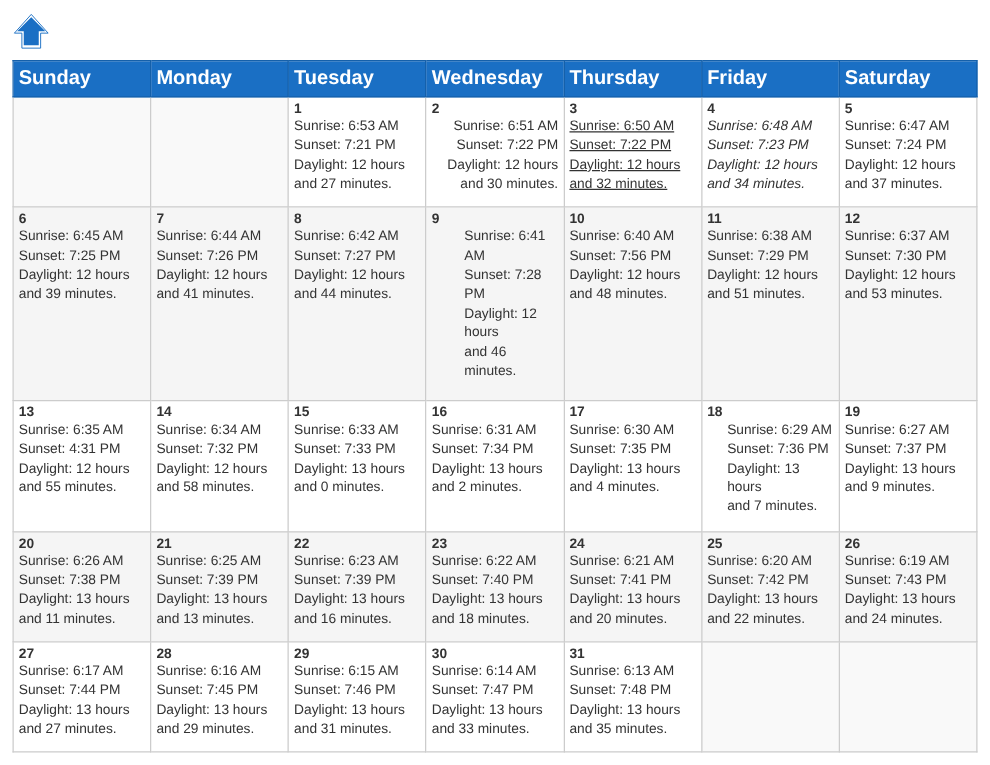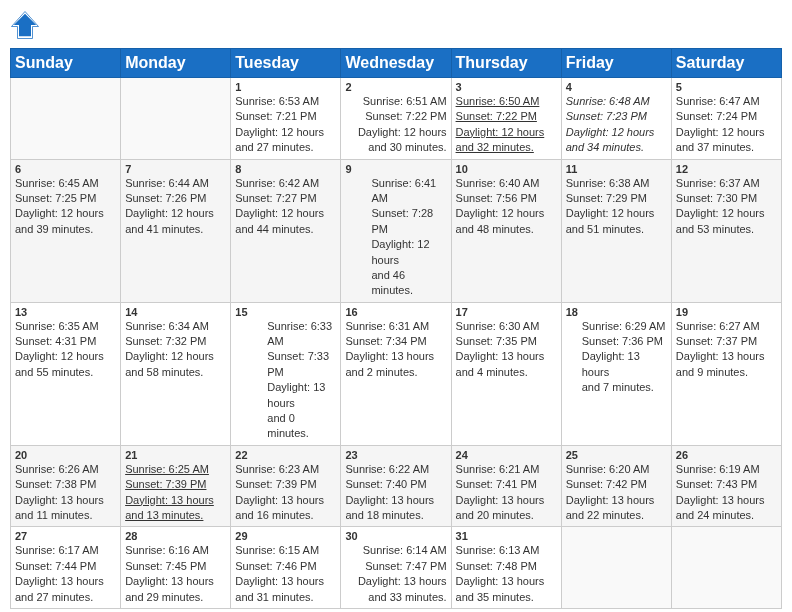--- a/index.html
+++ b/index.html
@@ -235,21 +235,21 @@
           </td>
           <td>
             <span class="day-num">14</span>
             <div class="day-info" style="white-space: pre-line;">Sunrise: 6:34 AM
 Sunset: 7:32 PM
 Daylight: 12 hours
 and 58 minutes.</div>
           </td>
           <td>
             <span class="day-num">15</span>
-            <div class="day-info" style="white-space: pre-line; margin-left: 32px;">Sunrise: 6:33 AM
+            <div class="day-info" style="white-space: pre-line;">Sunrise: 6:33 AM
 Sunset: 7:33 PM
 Daylight: 13 hours
 and 0 minutes.</div>
           </td>
           <td>
             <span class="day-num">16</span>
             <div class="day-info" style="white-space: pre-line;">Sunrise: 6:31 AM
 Sunset: 7:34 PM
 Daylight: 13 hours
 and 2 minutes.</div>
@@ -279,21 +279,21 @@
         <tr>
           <td>
             <span class="day-num">20</span>
             <div class="day-info" style="white-space: pre-line;">Sunrise: 6:26 AM
 Sunset: 7:38 PM
 Daylight: 13 hours
 and 11 minutes.</div>
           </td>
           <td>
             <span class="day-num">21</span>
-            <div class="day-info" style="white-space: pre-line; text-decoration: underline;">Sunrise: 6:25 AM
+            <div class="day-info" style="white-space: pre-line;">Sunrise: 6:25 AM
 Sunset: 7:39 PM
 Daylight: 13 hours
 and 13 minutes.</div>
           </td>
           <td>
             <span class="day-num">22</span>
             <div class="day-info" style="white-space: pre-line;">Sunrise: 6:23 AM
 Sunset: 7:39 PM
 Daylight: 13 hours
 and 16 minutes.</div>
@@ -344,21 +344,21 @@
           </td>
           <td>
             <span class="day-num">29</span>
             <div class="day-info" style="white-space: pre-line;">Sunrise: 6:15 AM
 Sunset: 7:46 PM
 Daylight: 13 hours
 and 31 minutes.</div>
           </td>
           <td>
             <span class="day-num">30</span>
-            <div class="day-info" style="white-space: pre-line; text-align: right;">Sunrise: 6:14 AM
+            <div class="day-info" style="white-space: pre-line;">Sunrise: 6:14 AM
 Sunset: 7:47 PM
 Daylight: 13 hours
 and 33 minutes.</div>
           </td>
           <td>
             <span class="day-num">31</span>
             <div class="day-info" style="white-space: pre-line;">Sunrise: 6:13 AM
 Sunset: 7:48 PM
 Daylight: 13 hours
 and 35 minutes.</div>

